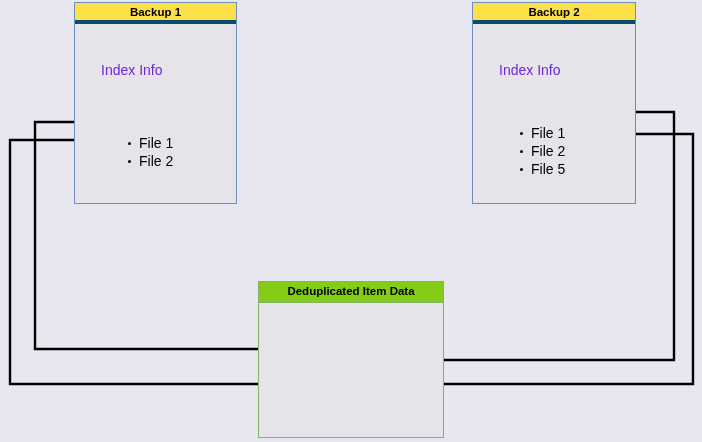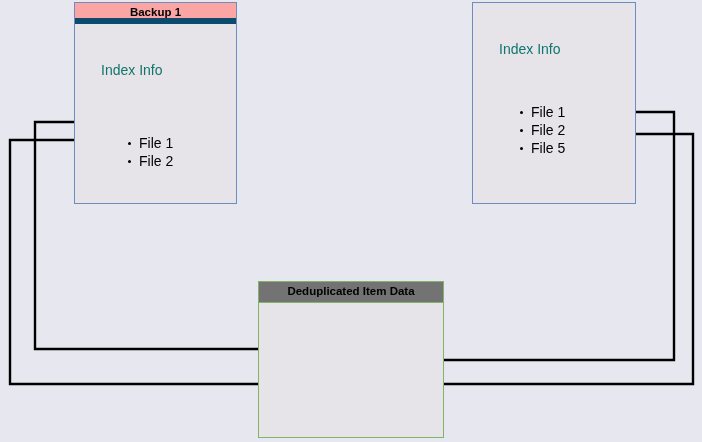--- a/index.html
+++ b/index.html
@@ -42,35 +42,35 @@
     background: #e6e4e8;
   }
   .node-header {
     box-sizing: border-box;
     height: 21px;
     line-height: 19px;
     text-align: center;
     font-size: 11.5px;
     font-weight: bold;
     color: #000000;
-    border-bottom: 6px solid #0c4a6e;
-    background: #fca5a5;
+    border-bottom: 4px solid #0c4a6e;
+    background: #fde047;
   }
   .node-green > .node-header {
     border-bottom: 1px solid #82b366;
-    background: #737373;
+    background: #84cc16;
   }
   .node-body {
     position: relative;
     height: calc(100% - 21px);
   }
   .section-label {
     position: absolute;
     font-size: 14px;
-    color: #0f766e;
+    color: #6d28d9;
     white-space: nowrap;
   }
   .bullet-list {
     position: absolute;
     margin: 0;
     padding: 0;
     list-style: none;
   }
   .bullet-list li {
     position: relative;
@@ -123,20 +123,21 @@
     <div class="node-body">
       <div class="section-label" style="left:26px; top:38px;">Index Info</div>
       <ul class="bullet-list" style="left:52px; top:110px;">
         <li>File 1</li>
         <li>File 2</li>
       </ul>
     </div>
   </div>
 
   <div class="node node-blue" style="left:472px; top:2px; width:164px; height:202px;">
+    <div class="node-header">Backup 2</div>
     <div class="node-body">
       <div class="section-label" style="left:26px; top:38px;">Index Info</div>
       <ul class="bullet-list" style="left:46px; top:100px;">
         <li>File 1</li>
         <li>File 2</li>
         <li>File 5</li>
       </ul>
     </div>
   </div>
 

